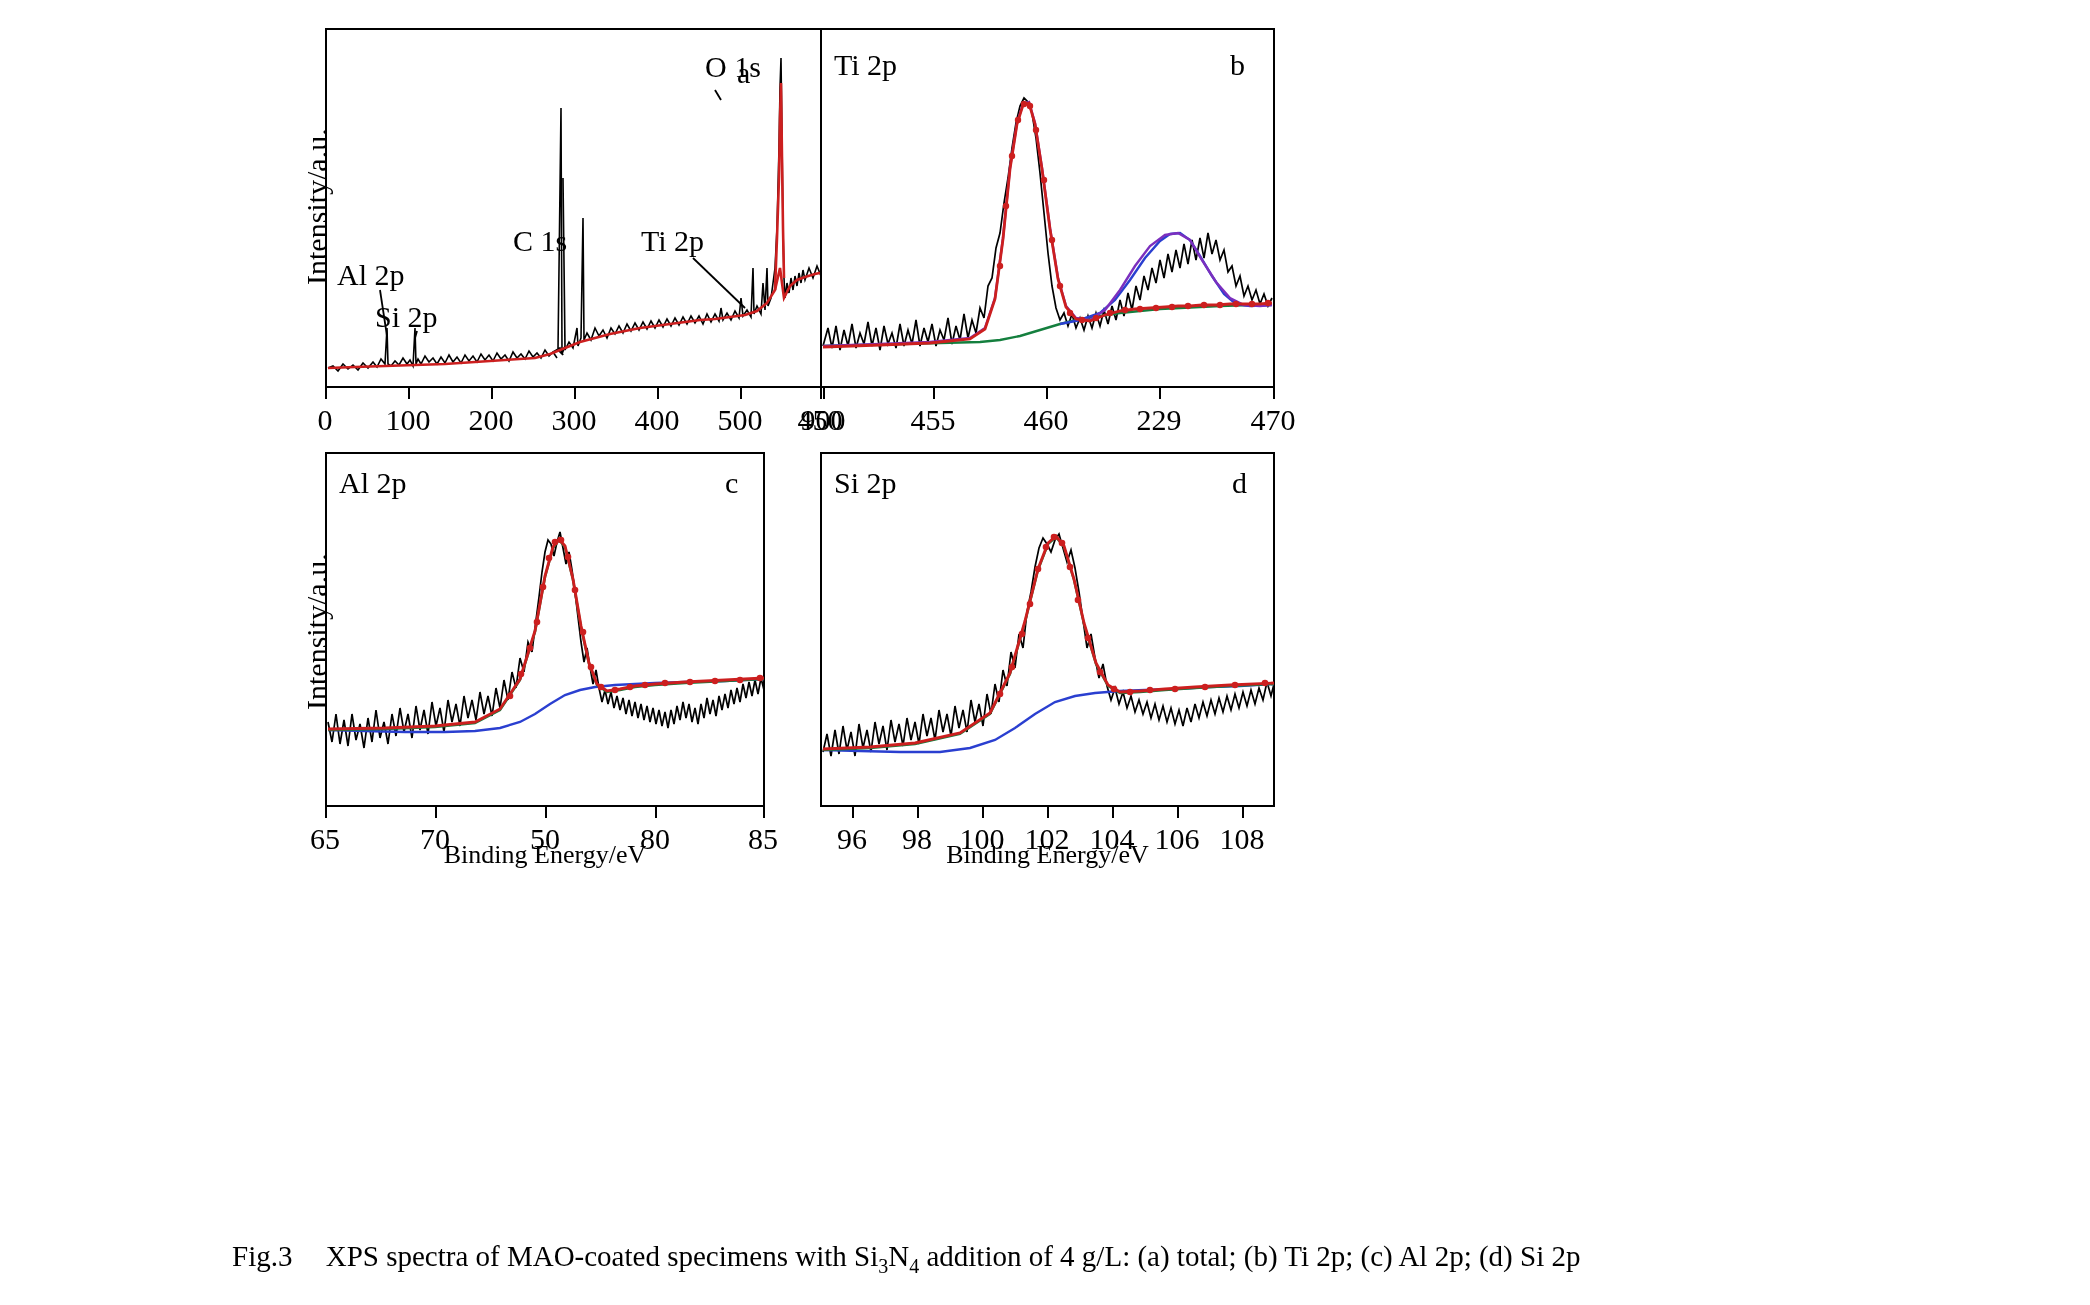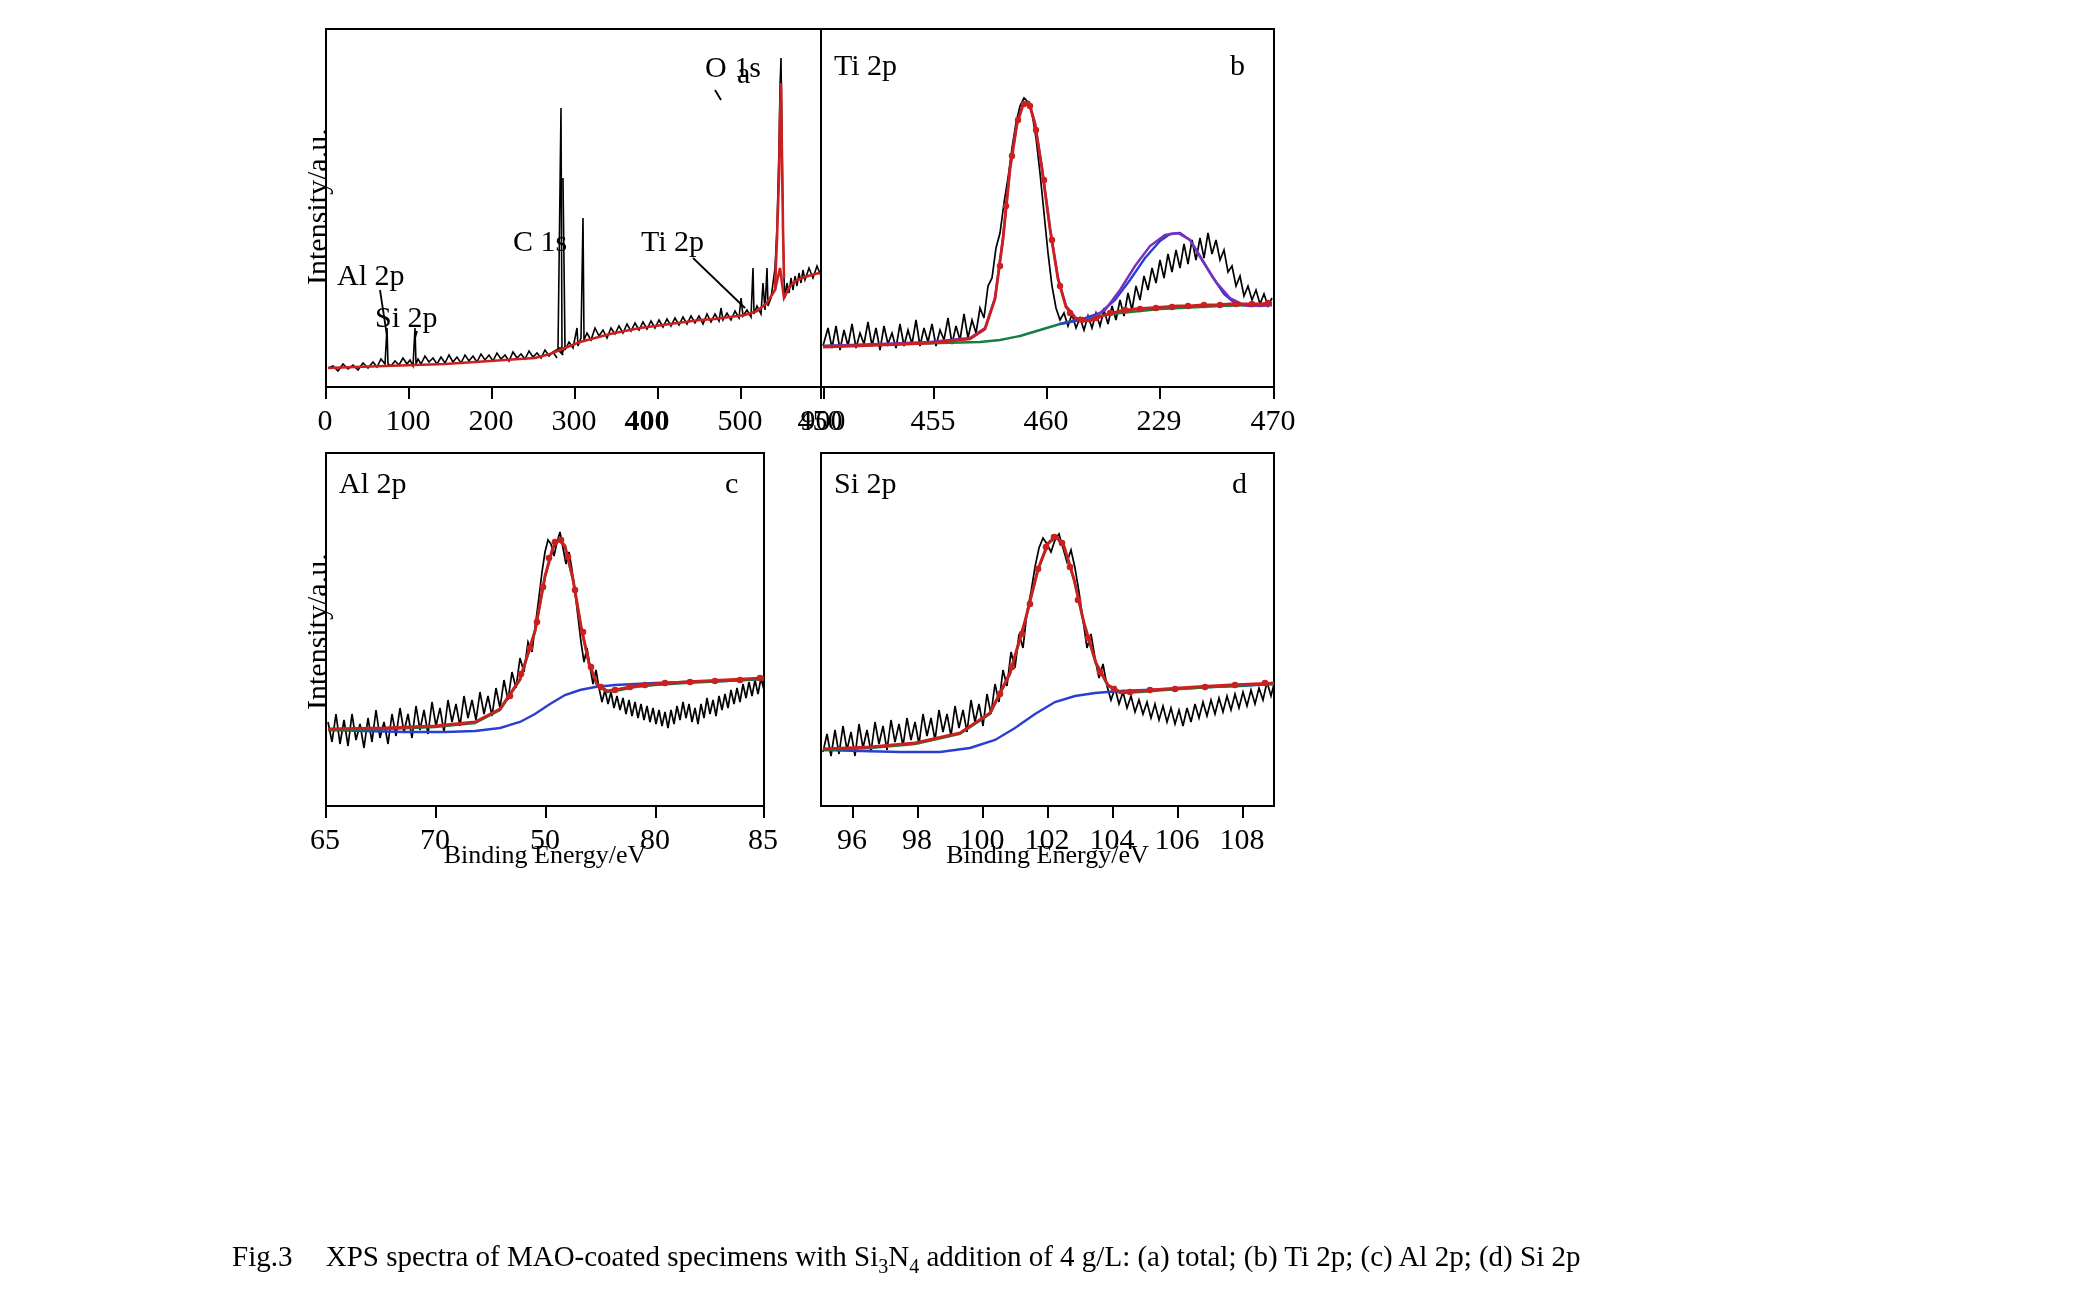--- a/index.html
+++ b/index.html
@@ -67,21 +67,21 @@
     <div class="tick" style="left:166px;top:360px;height:11px;"></div>
     <div class="tick" style="left:249px;top:360px;height:11px;"></div>
     <div class="tick" style="left:332px;top:360px;height:11px;"></div>
     <div class="tick" style="left:415px;top:360px;height:11px;"></div>
     <div class="tick" style="left:498px;top:360px;height:11px;"></div>
 
     <div class="ticklabel" style="left:-35px;top:375px;width:70px;">0</div>
     <div class="ticklabel" style="left:48px;top:375px;width:70px;">100</div>
     <div class="ticklabel" style="left:131px;top:375px;width:70px;">200</div>
     <div class="ticklabel" style="left:214px;top:375px;width:70px;">300</div>
-    <div class="ticklabel" style="left:287px;top:375px;width:70px;font-weight:bold;">400</div>
+    <div class="ticklabel" style="left:297px;top:375px;width:70px;">400</div>
     <div class="ticklabel" style="left:380px;top:375px;width:70px;">500</div>
     <div class="ticklabel" style="left:463px;top:375px;width:70px;">900</div>
 
     <div class="panel-letter" style="left:412px;top:28px;">a</div>
 
     <div class="ann" style="left:12px;top:230px;">Al 2p</div>
     <div class="ann" style="left:50px;top:272px;">Si 2p</div>
     <div class="ann" style="left:188px;top:196px;">C 1s</div>
     <div class="ann" style="left:316px;top:196px;">Ti 2p</div>
     <div class="ann" style="left:380px;top:22px;">O 1s</div>

